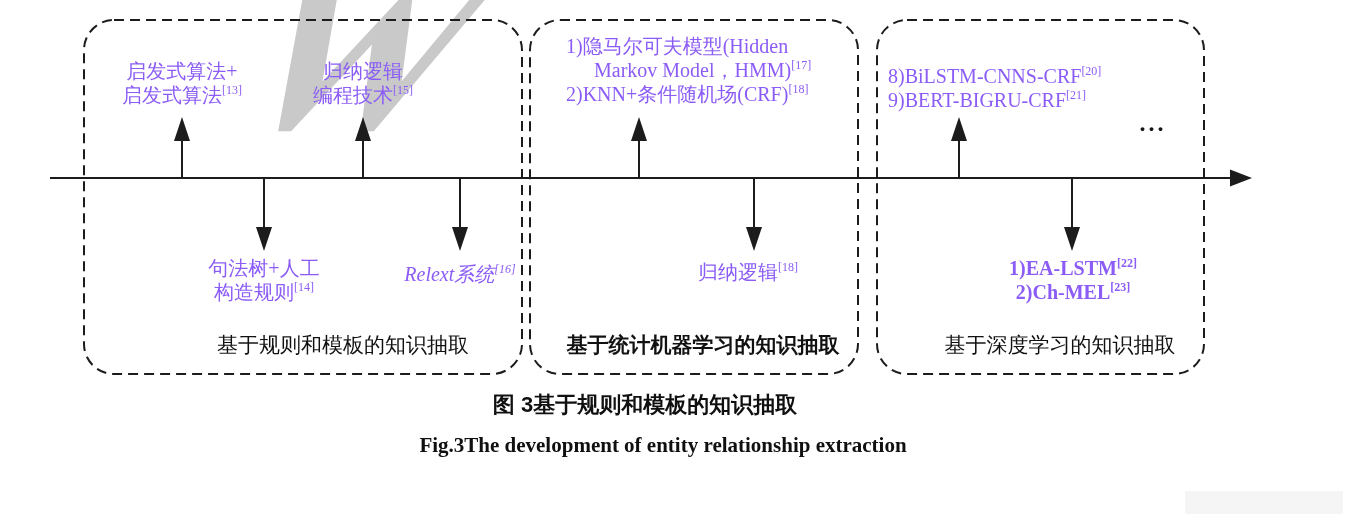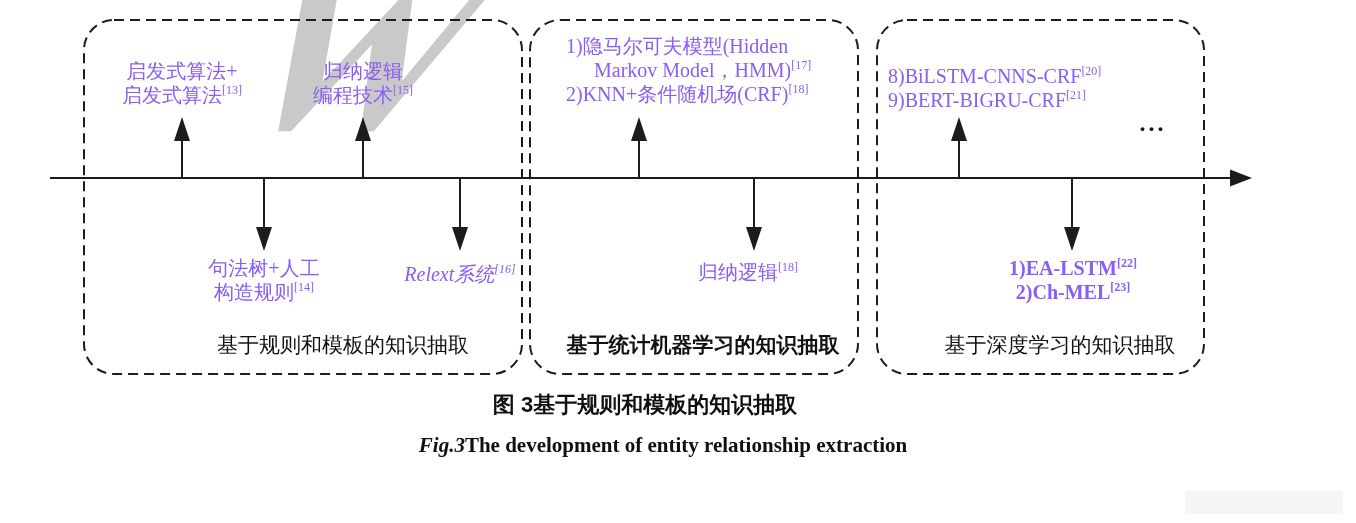--- a/index.html
+++ b/index.html
@@ -33,21 +33,21 @@
   #ellipsis{position:absolute;left:1153px;top:110px;transform:translateX(-50%);
             font-weight:bold;font-size:24px;letter-spacing:3px;}
 
   #caption-zh{position:absolute;left:645px;top:390px;transform:translateX(-50%);
               font-family:"Liberation Sans","DejaVu Sans",sans-serif;font-weight:bold;
               font-size:22px;white-space:nowrap;color:#101010;}
   #caption-zh .cap-label{}
   #caption-en{position:absolute;left:663px;top:433px;transform:translateX(-50%);
               font-family:"Liberation Serif","DejaVu Serif",serif;font-weight:bold;
               font-size:21px;white-space:nowrap;color:#101010;}
-  #caption-en .cap-label{font-style:italic;}
+  #caption-en .cap-label{}
 
   #corner-shade{position:absolute;left:1185px;top:491px;width:158px;height:23px;background:#f5f5f5;}
 </style>
 </head>
 <body>
 
 <div id="stage">
 
   <svg class="overlay" width="1356" height="523" viewBox="0 0 1356 523">
     <text class="wm" transform="translate(218,128) skewX(-28)">W</text>

